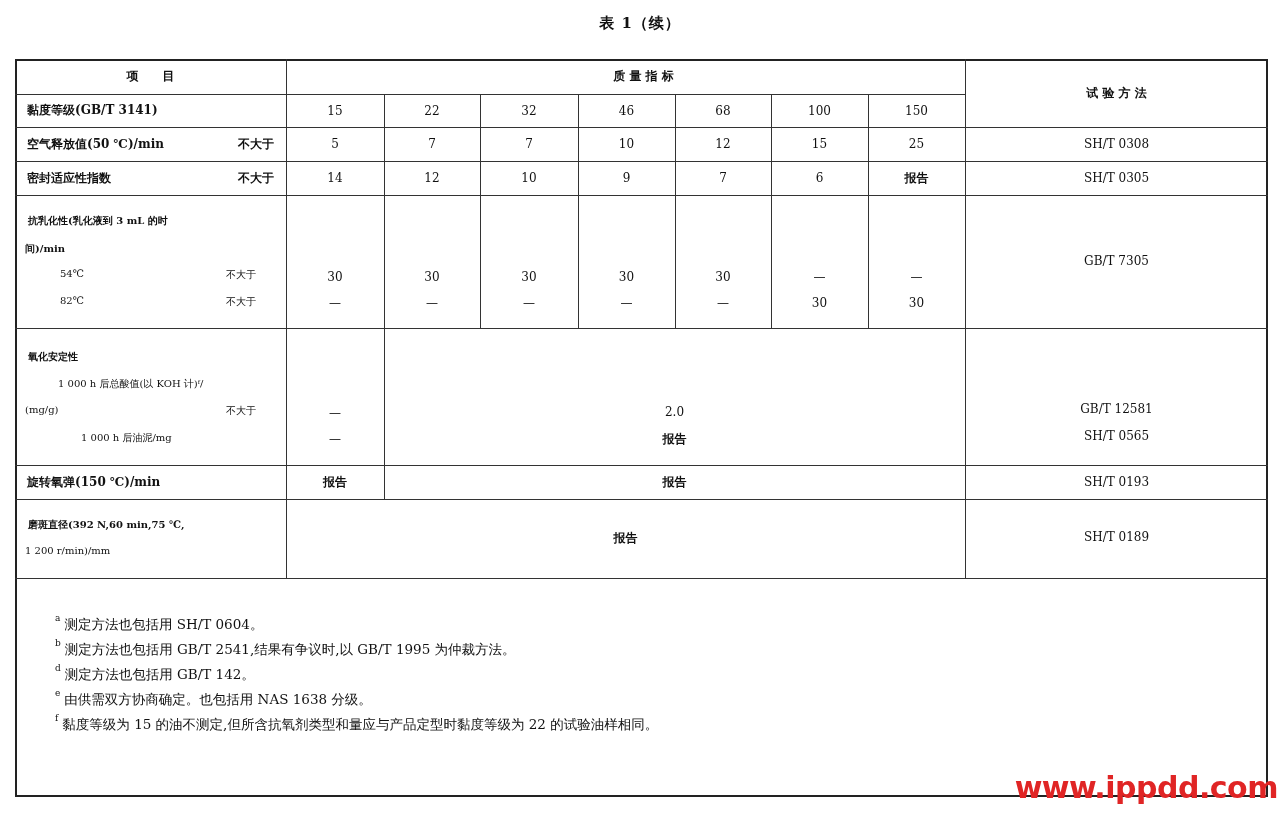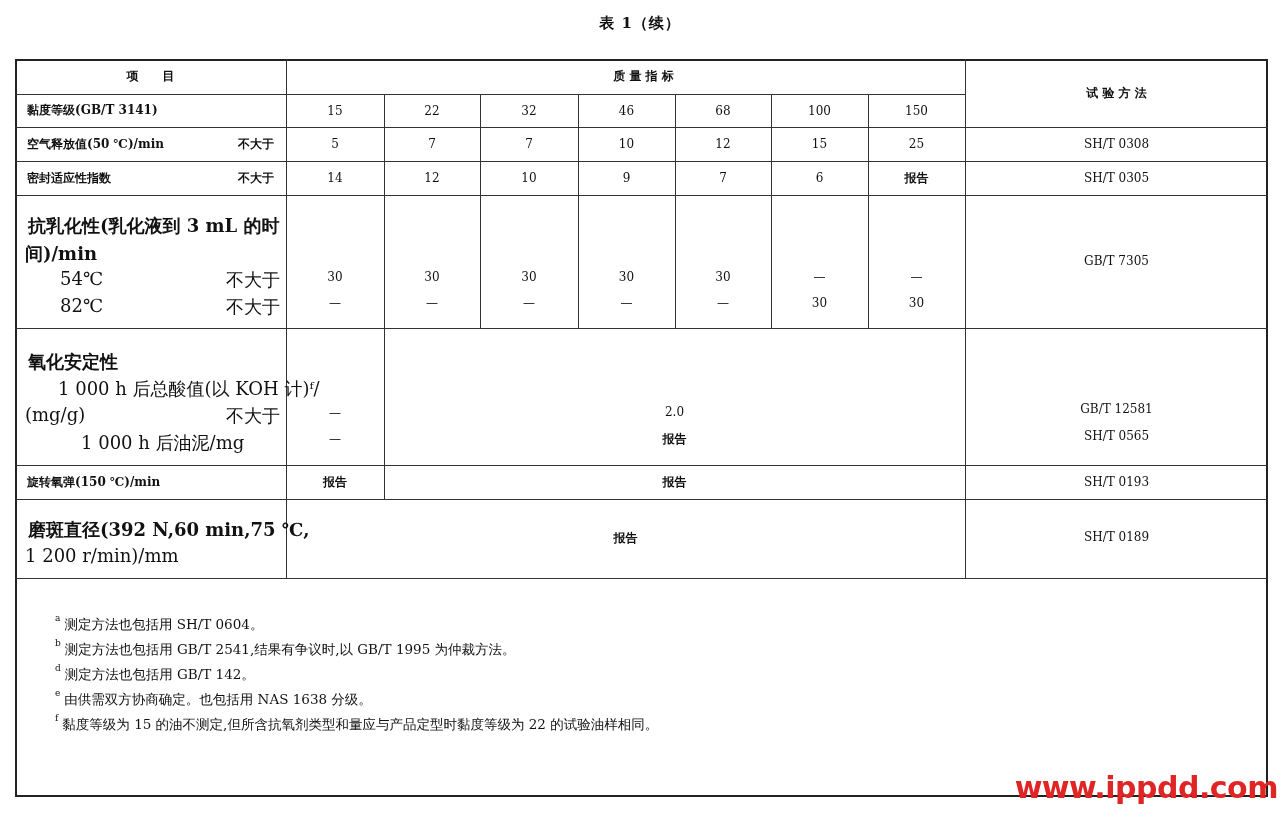--- a/index.html
+++ b/index.html
@@ -9,21 +9,21 @@
            font-size:15px; font-weight:bold; letter-spacing:1px; }
   .tbl { position:absolute; left:15px; top:59px; width:1253px; height:738px;
          border:2px solid #222; box-sizing:border-box; }
   .cell { position:absolute; box-sizing:border-box; font-size:12px; }
   .hl { position:absolute; height:0; border-top:1.5px solid #333; }
   .vl { position:absolute; width:0; border-left:1.5px solid #333; }
   .center { display:flex; align-items:center; justify-content:center; text-align:center; }
   .bold { font-weight:bold; }
   .item { padding-left:12px; display:flex; align-items:center; }
   .item .nd { position:absolute; right:12px; }
-  .line { position:absolute; white-space:nowrap; font-size:18px; }
+  .line { position:absolute; white-space:nowrap; font-size:10px; }
   .notes { position:absolute; left:55px; top:608px; font-size:13.5px; }
   .note { height:25px; line-height:25px; white-space:nowrap; }
   .note sup { font-size:9px; margin-right:4px; position:relative; top:-2px; }
   .wm { position:absolute; right:2px; top:770px; font-family:"DejaVu Sans", sans-serif;
         font-weight:bold; font-size:30px; color:#e02525; letter-spacing:-0.5px; }
 </style>
 </head>
 <body>
 
 <div class="title">表 1（续）</div>

